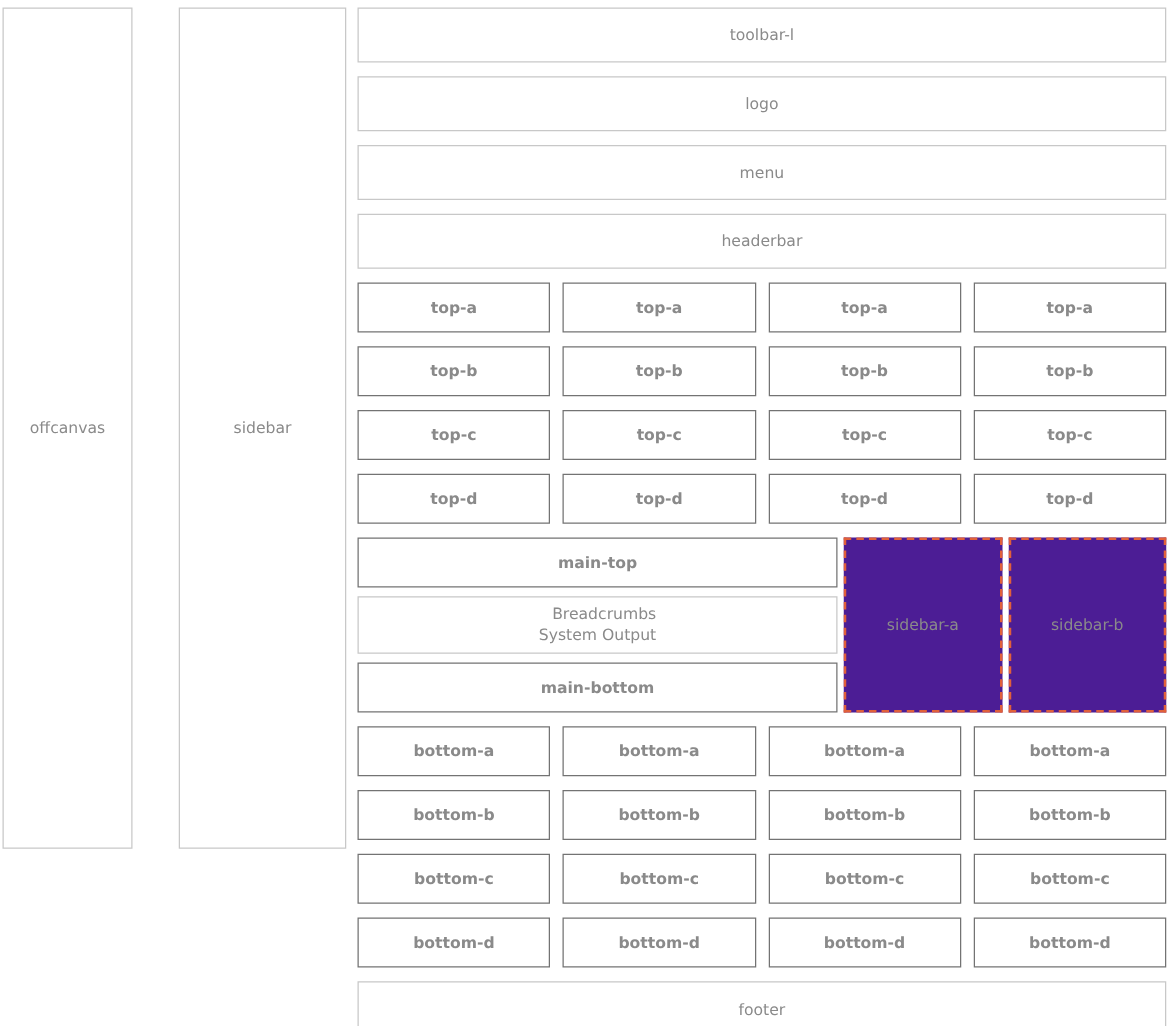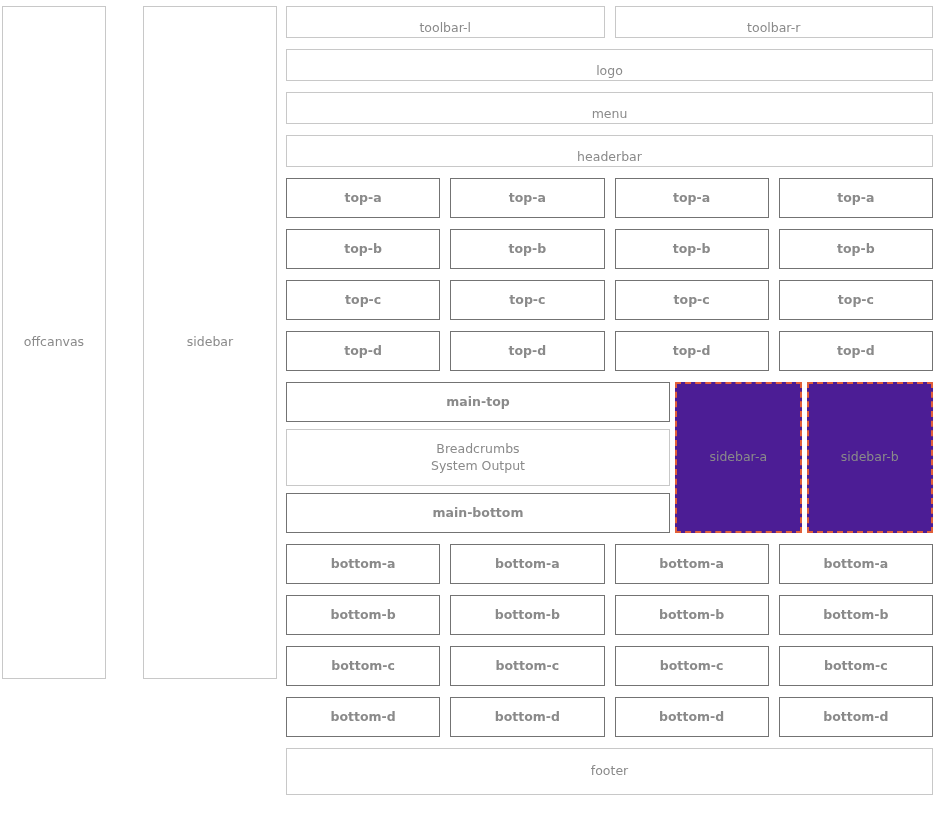--- a/index.html
+++ b/index.html
@@ -67,23 +67,23 @@
   }
 
   .row {
     display: flex;
     gap: 10px;
     margin-bottom: 11px;
   }
   .row > .box { flex: 1 1 0; }
 
   .h40 { height: 40px; }
-  .h44 { height: 32px; align-items: flex-end; }
+  .h44 { height: 44px; }
   .h47 { height: 47px; }
-  .h57 { height: 57px; }
+  .h57 { height: 46px; text-align: right; }
 
   
   #main-region {
     display: flex;
     gap: 5px;
     margin-bottom: 11px;
   }
   #main-col {
     flex: 0 0 384px;
     display: flex;
@@ -112,23 +112,20 @@
   <div id="sidebar-main" class="box gray">
     <span>sidebar</span>
   </div>
 
   <div id="right-col">
 
     <div class="row">
       <div class="box gray h44">
         <span>toolbar-l</span>
       </div>
-      <div class="box gray h44">
-        <span>toolbar-r</span>
-      </div>
     </div>
 
     <div class="row">
       <div class="box gray h44">
         <span>logo</span>
       </div>
     </div>
 
     <div class="row">
       <div class="box gray h44">

